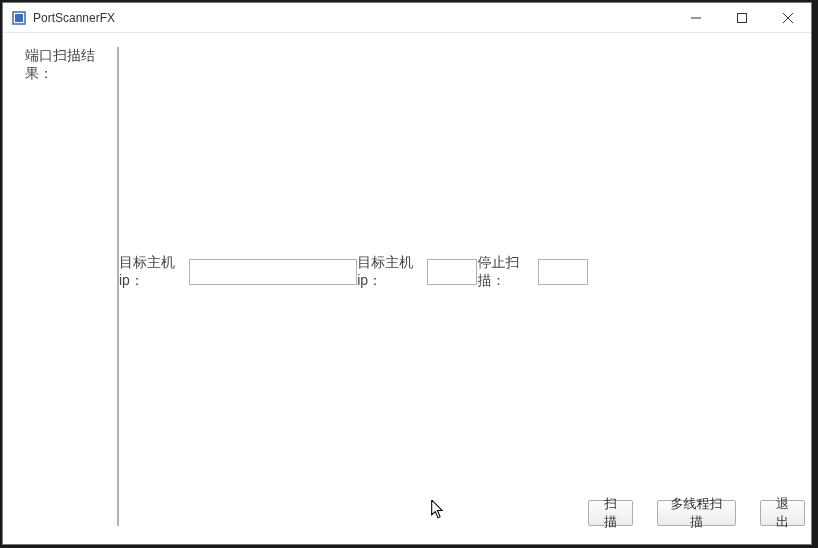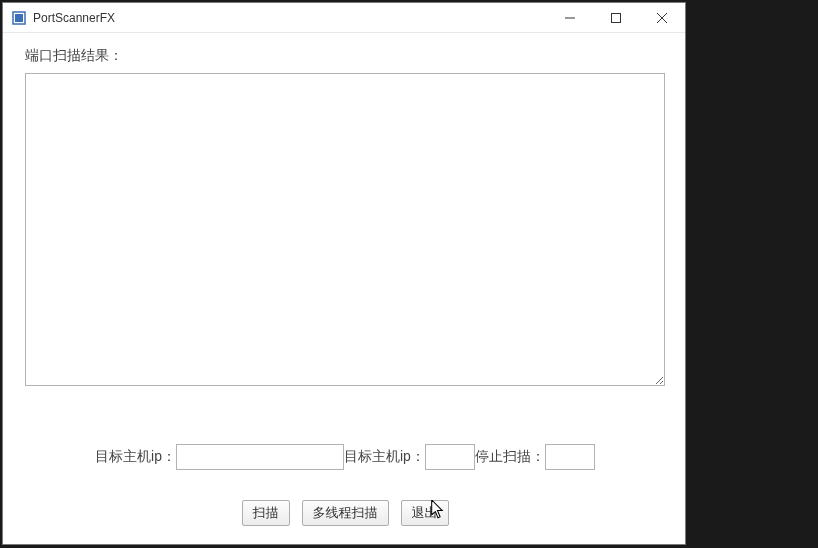--- a/index.html
+++ b/index.html
@@ -13,21 +13,21 @@
       background: #1a1a1a;
       width: 818px;
       height: 548px;
       overflow: hidden;
       position: relative;
     }
     .window {
       position: absolute;
       top: 2px;
       left: 2px;
-      width: 684px;
+      width: 810px;
       height: 543px;
       background: #ffffff;
       border: 1px solid #7a7a7a;
       display: flex;
       flex-direction: column;
     }
     .titlebar {
       height: 30px;
       display: flex;
       align-items: center;
@@ -64,23 +64,23 @@
       justify-content: center;
       color: #333;
       cursor: default;
     }
     .titlebar-btn svg {
       width: 10px;
       height: 10px;
     }
     .content {
       flex: 1;
-      padding: 14px 20px 18px 22px;
-      display: flex;
-      flex-direction: column;
+      padding: 14px 6px 18px 22px;
+      display: flex;
+      flex-direction: row;
     }
     .result-label {
       color: #444;
       font-size: 14px;
       margin-bottom: 8px;
     }
     .result-area {
       flex: 1;
       border: 1px solid #b2b2b2;
       background: #ffffff;
@@ -109,23 +109,23 @@
       font-family: inherit;
     }
     .input-ip {
       width: 168px;
     }
     .input-port {
       width: 50px;
     }
     .button-row {
       display: flex;
-      align-items: flex-start;
-      justify-content: center;
-      gap: 12px;
+      align-items: flex-end;
+      justify-content: center;
+      gap: 24px;
     }
     .btn {
       height: 26px;
       padding: 0 10px;
       background: linear-gradient(#fdfdfd, #ececec);
       border: 1px solid #adadad;
       border-radius: 2px;
       color: #333;
       font-size: 13px;
       font-family: inherit;

